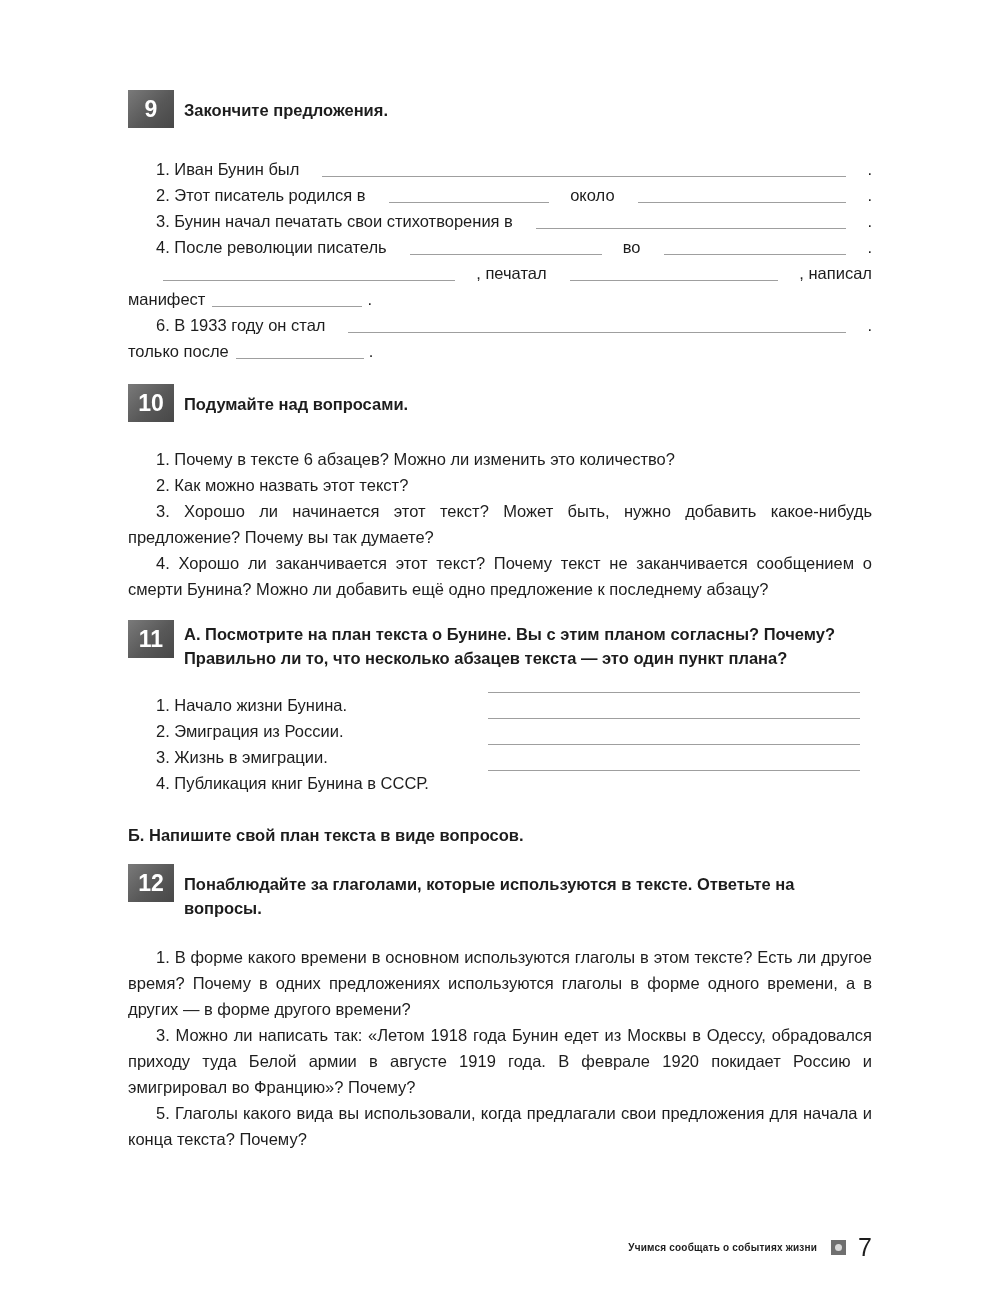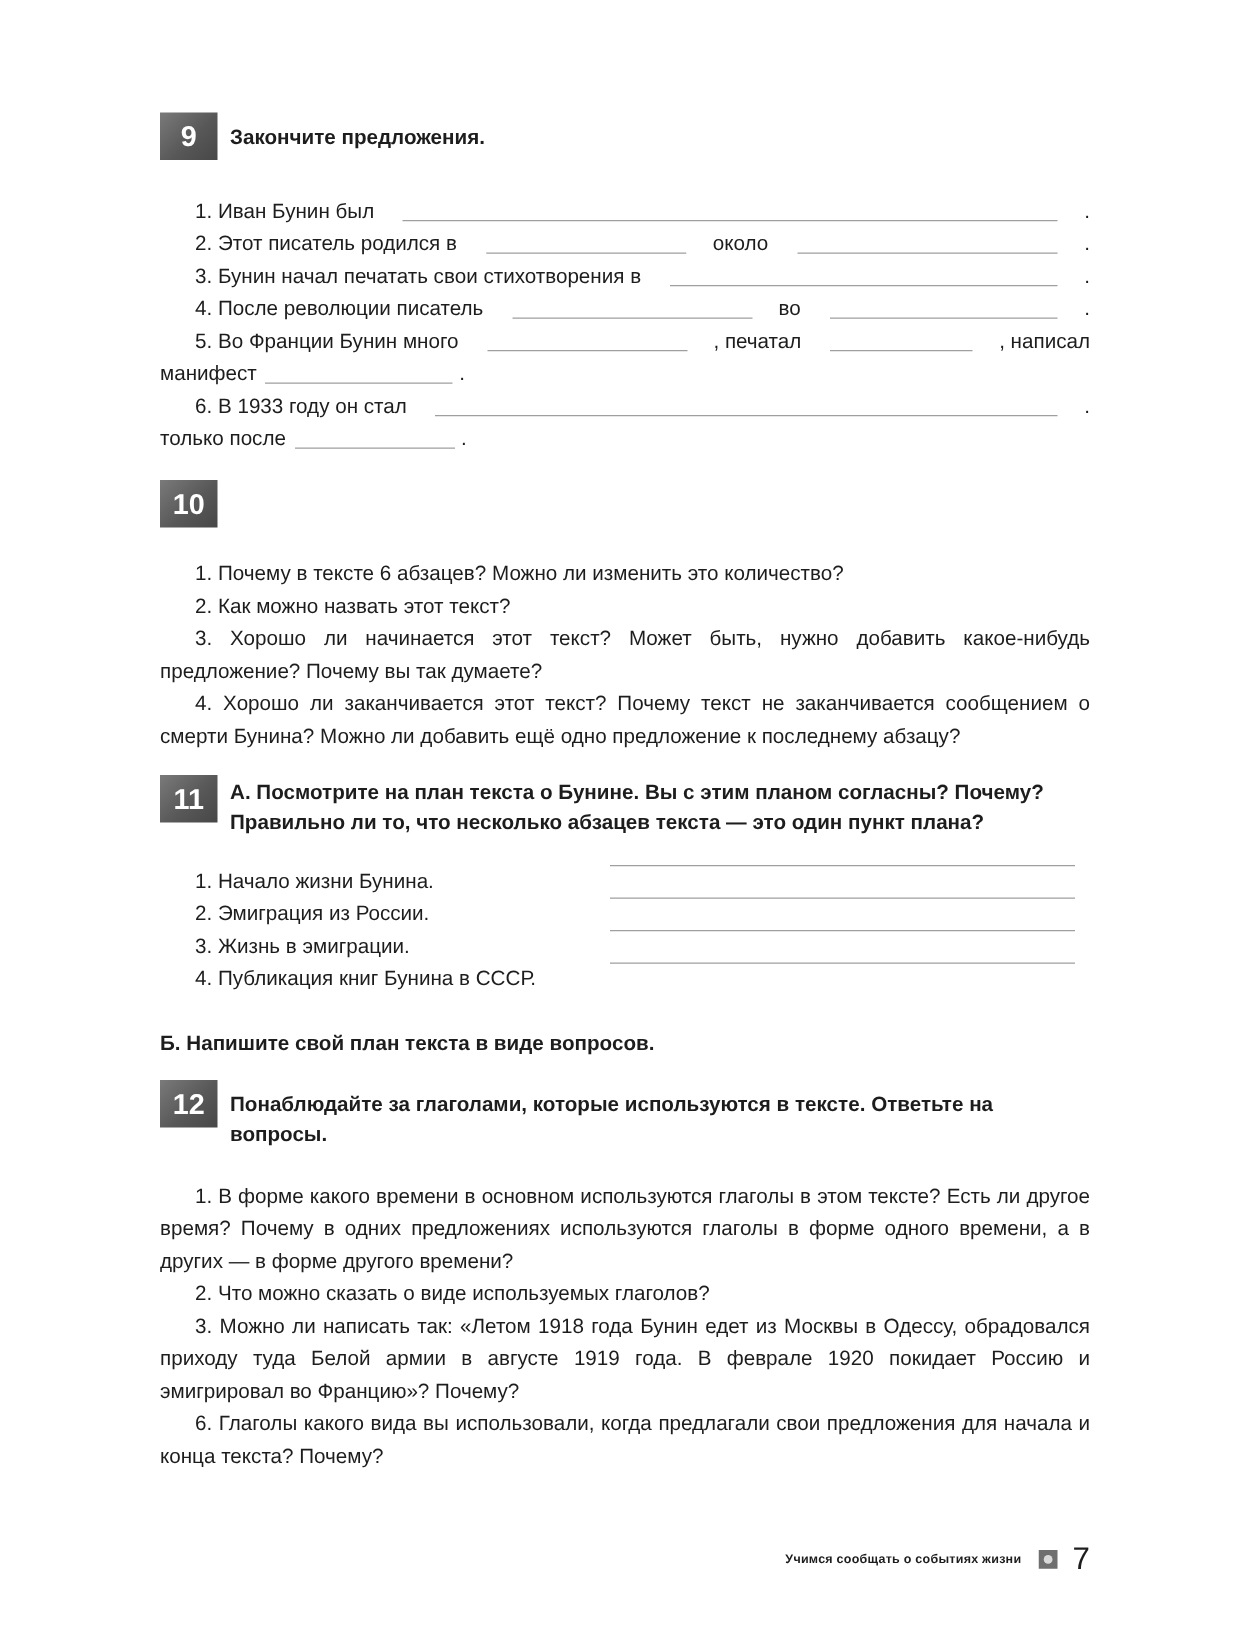--- a/index.html
+++ b/index.html
@@ -105,21 +105,20 @@
       <span class="txt">.</span>
     </div>
     <div class="fill-line indent">
       <span class="txt">4. После революции писатель</span>
       <span class="blank" style="flex-grow:1.05"></span>
       <span class="txt">во</span>
       <span class="blank" style="flex-grow:1"></span>
       <span class="txt">.</span>
     </div>
     <div class="fill-line indent">
-      <span class="txt">5. Во Франции Бунин много</span>
       <span class="blank" style="flex-grow:1.4"></span>
       <span class="txt">, печатал</span>
       <span class="blank" style="flex-grow:1"></span>
       <span class="txt">, написал</span>
     </div>
     <div class="fill-line">
       <span class="txt">манифест</span>
       <span class="blank nogrow" style="width:150px"></span>
       <span class="txt">.</span>
     </div>
@@ -130,20 +129,21 @@
     </div>
     <div class="fill-line">
       <span class="txt">только после</span>
       <span class="blank nogrow" style="width:128px"></span>
       <span class="txt">.</span>
     </div>
   </div>
 
   <div class="badge-row mt20">
     <div class="badge">10</div>
+    <div class="badge-title">Подумайте над вопросами.</div>
   </div>
 
   <div class="q-block">
     <p class="para">1. Почему в тексте 6 абзацев? Можно ли изменить это количество?</p>
     <p class="para">2. Как можно назвать этот текст?</p>
     <p class="para">3. Хорошо ли начинается этот текст? Может быть, нужно добавить какое-нибудь предложение? Почему вы так думаете?</p>
     <p class="para">4. Хорошо ли заканчивается этот текст? Почему текст не заканчивается сообщением о смерти Бунина? Можно ли добавить ещё одно предложение к последнему абзацу?</p>
   </div>
 
   <div class="badge-row mt18">
@@ -172,23 +172,22 @@
 
   <div class="section-b">Б. Напишите свой план текста в виде вопросов.</div>
 
   <div class="badge-row mt16">
     <div class="badge">12</div>
     <div class="badge-title">Понаблюдайте за глаголами, которые используются в тексте. Ответьте на вопросы.</div>
   </div>
 
   <div class="q-block">
     <p class="para">1. В форме какого времени в основном используются глаголы в этом тексте? Есть ли другое время? Почему в одних предложениях используются глаголы в форме одного времени, а в других — в форме другого времени?</p>
-    <p class="para">2. Что можно сказать о виде используемых глаголов?</p>
     <p class="para">3. Можно ли написать так: «Летом 1918 года Бунин едет из Москвы в Одессу, обрадовался приходу туда Белой армии в августе 1919 года. В феврале 1920 покидает Россию и эмигрировал во Францию»? Почему?</p>
-    <p class="para">6. Глаголы какого вида вы использовали, когда предлагали свои предложения для начала и конца текста? Почему?</p>
+    <p class="para">5. Глаголы какого вида вы использовали, когда предлагали свои предложения для начала и конца текста? Почему?</p>
   </div>
 
   <div class="footer">
     <span class="footer-text">Учимся сообщать о событиях жизни</span>
     <span class="footer-icon">
         <span class="inner"></span>
       </span>
     <span class="page-num">7</span>
   </div>
 

